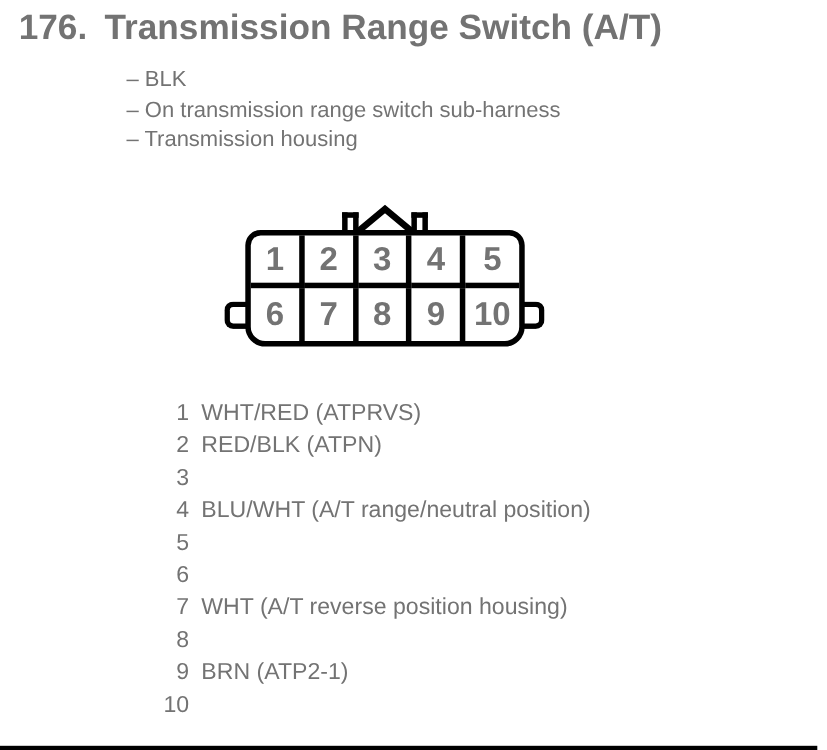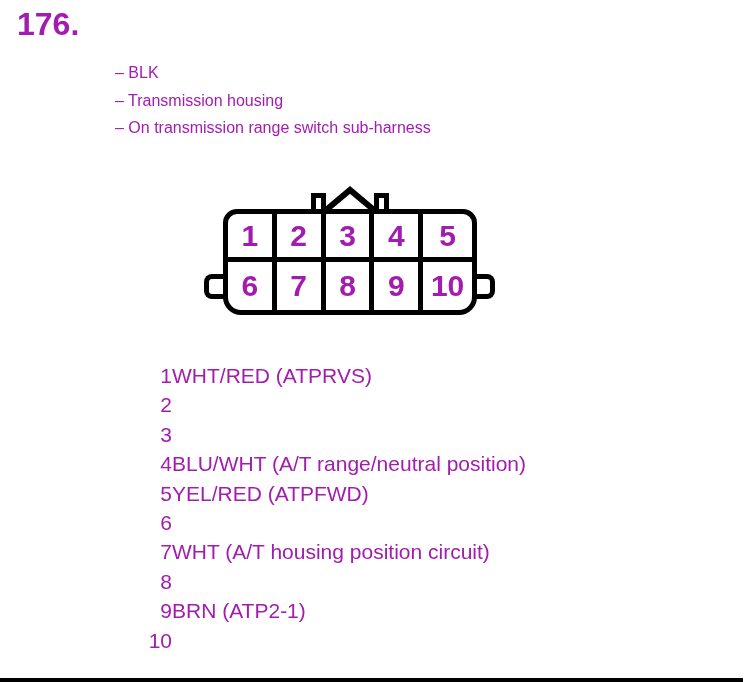--- a/index.html
+++ b/index.html
@@ -5,21 +5,21 @@
   html, body {
     margin: 0;
     padding: 0;
     background: #ffffff;
   }
   #page {
     position: relative;
     width: 743px;
     height: 682px;
     background: #ffffff;
-    color: #a21caf;
+    color: #737373;
     font-family: "Liberation Sans", "DejaVu Sans", sans-serif;
     overflow: hidden;
   }
 
   
   .header {
     position: absolute;
     left: 0;
     top: 6px;
     display: flex;
@@ -31,21 +31,21 @@
   .section-number {
     margin-left: 17px;
     width: 78px;
   }
 
   
   .wire-info {
     position: absolute;
     left: 115px;
     top: 59px;
-    font-size: 16px;
+    font-size: 20px;
     line-height: 27.5px;
     white-space: nowrap;
   }
 
   
   .connector {
     position: absolute;
     left: 0;
     top: 0;
     width: 752px;
@@ -132,45 +132,47 @@
   .pin-row {
     display: flex;
     white-space: nowrap;
   }
   .pin-num {
     width: 42px;
     text-align: right;
     flex: 0 0 42px;
   }
   .pin-desc {
+    margin-left: 11px;
   }
 
   
   .bottom-rule {
     position: absolute;
     left: 0;
     bottom: 0;
     width: 752px;
     height: 4px;
     background: #000;
   }
 </style>
 </head>
 <body>
 
 <div id="page">
 
   <div class="header">
     <span class="section-number">176.</span>
+    <span class="page-title">Transmission Range Switch (A/T)</span>
   </div>
 
   <div class="wire-info">
     <div>– BLK</div>
+    <div>– On transmission range switch sub-harness</div>
     <div>– Transmission housing</div>
-    <div>– On transmission range switch sub-harness</div>
   </div>
 
   <div class="connector">
 
     <div class="top-tab left"></div>
     <div class="top-tab right"></div>
 
     <svg class="chevron-svg" width="56" height="26">
       <polyline points="4,24 28,4 52,24" fill="none" stroke="#000" stroke-width="6" stroke-linejoin="miter"></polyline>
     </svg>
@@ -212,38 +214,38 @@
     </div>
   </div>
 
   <div class="pin-list">
     <div class="pin-row">
       <span class="pin-num">1</span>
       <span class="pin-desc">WHT/RED (ATPRVS)</span>
     </div>
     <div class="pin-row">
       <span class="pin-num">2</span>
+      <span class="pin-desc">RED/BLK (ATPN)</span>
     </div>
     <div class="pin-row">
       <span class="pin-num">3</span>
     </div>
     <div class="pin-row">
       <span class="pin-num">4</span>
       <span class="pin-desc">BLU/WHT (A/T range/neutral position)</span>
     </div>
     <div class="pin-row">
       <span class="pin-num">5</span>
-      <span class="pin-desc">YEL/RED (ATPFWD)</span>
     </div>
     <div class="pin-row">
       <span class="pin-num">6</span>
     </div>
     <div class="pin-row">
       <span class="pin-num">7</span>
-      <span class="pin-desc">WHT (A/T housing position circuit)</span>
+      <span class="pin-desc">WHT (A/T reverse position housing)</span>
     </div>
     <div class="pin-row">
       <span class="pin-num">8</span>
     </div>
     <div class="pin-row">
       <span class="pin-num">9</span>
       <span class="pin-desc">BRN (ATP2-1)</span>
     </div>
     <div class="pin-row">
       <span class="pin-num">10</span>

